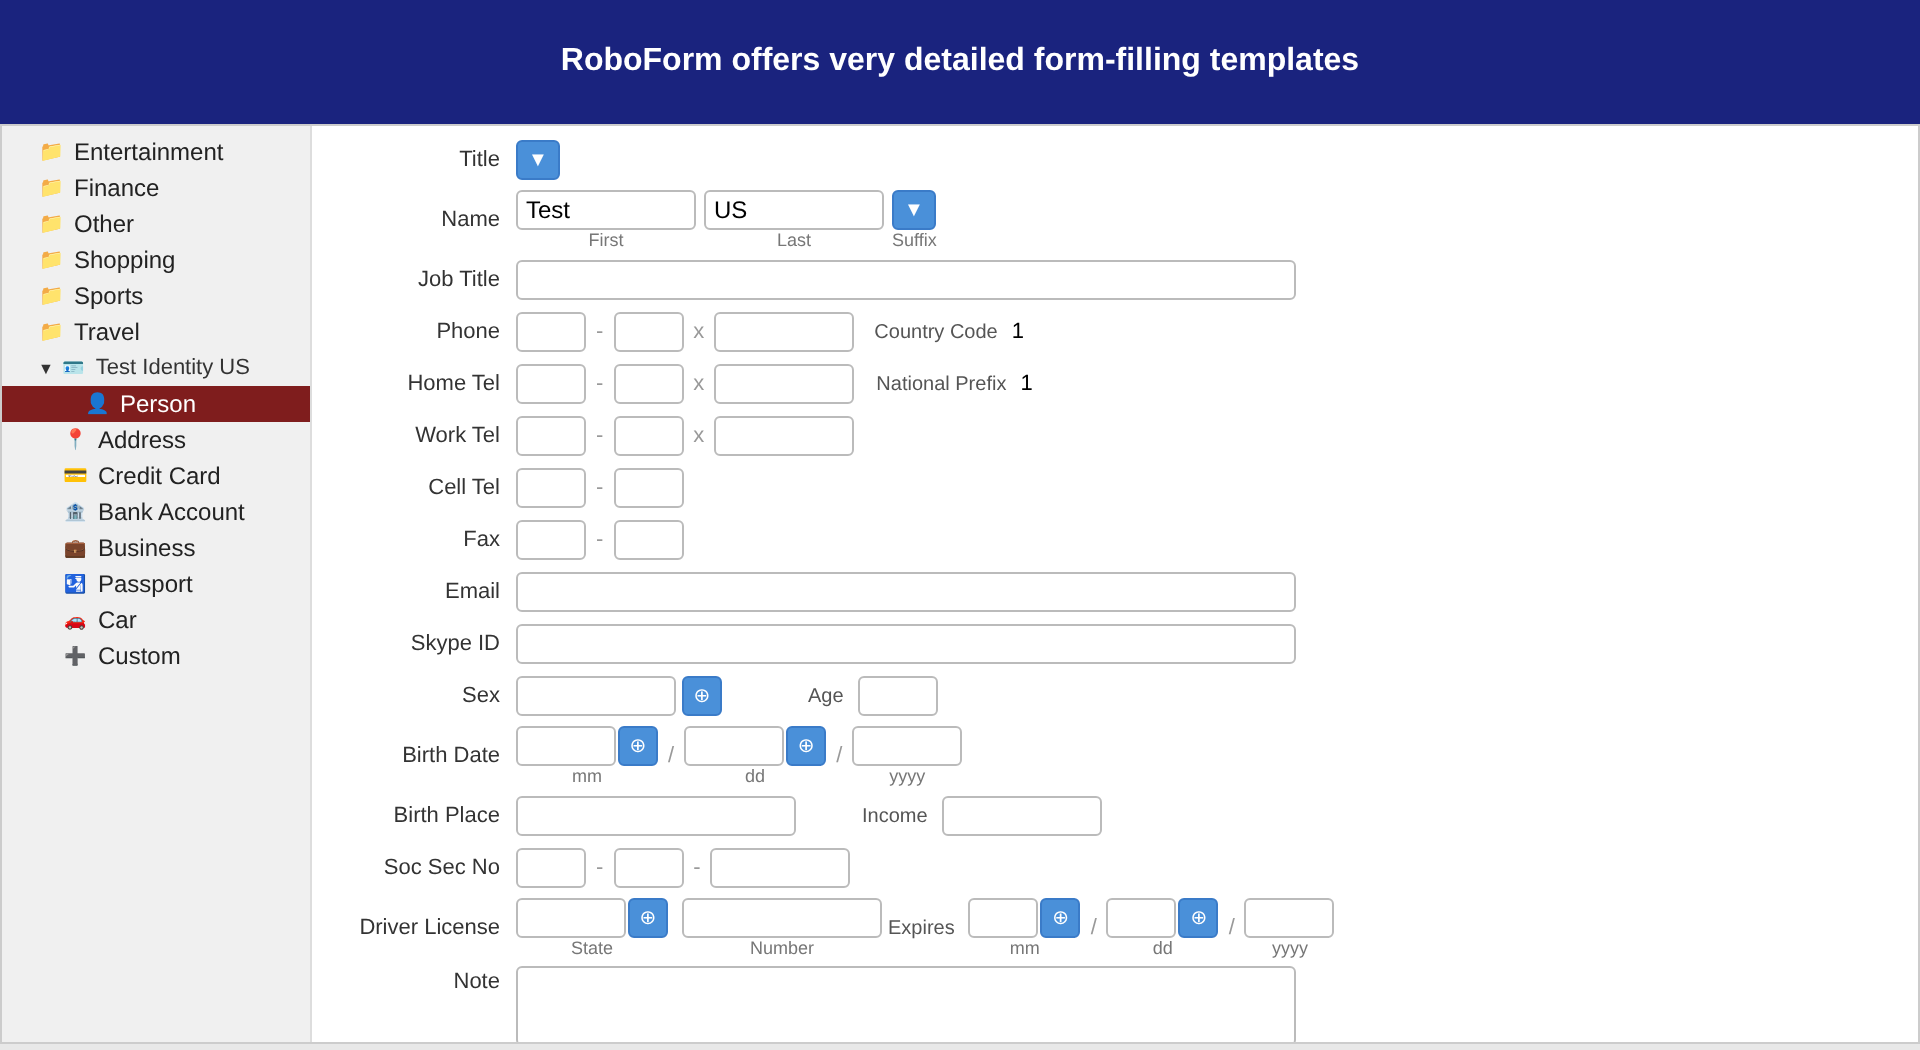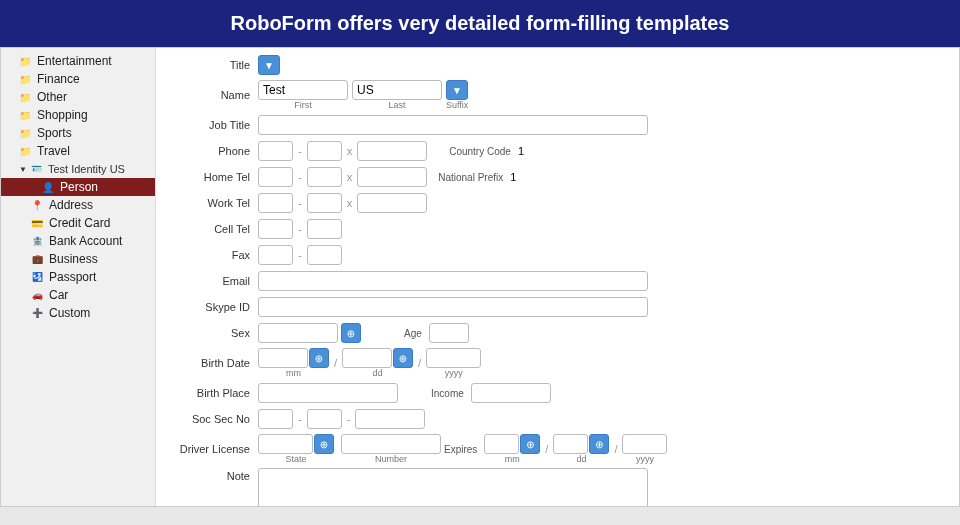--- a/index.html
+++ b/index.html
@@ -170,25 +170,25 @@
       border: 1px solid #bbb;
       border-radius: 3px;
       width: 100%;
       height: 40px;
       resize: none;
       font-size: 11px;
       padding: 2px 4px;
     }
 
     .header-title {
-      font-size: 20px;
+      font-size: 16px;
       font-weight: bold;
       background: #1a237e;
       color: white;
-      padding: 12px 20px;
+      padding: 22px 20px;
       text-align: center;
     }
   </style>
 </head>
 <body>
 
 <div class="header-title">RoboForm offers very detailed form-filling templates</div>
 
 <div class="app-window">
 
@@ -291,21 +291,21 @@
     </div>
 
     <div class="form-row">
       <div class="form-label">Phone</div>
       <div class="form-fields">
         <input type="text" class="small-input" style="">
         <span class="separator">-</span>
         <input type="text" class="small-input" style="">
         <span class="separator">x</span>
         <input type="text" class="medium-input" style="">
-        <span class="col-label" style="margin-left:19px;">Country Code</span>
+        <span class="col-label" style="margin-left:7px;">Country Code</span>
         <span class="col-value" style="margin-left:4px;">1</span>
       </div>
     </div>
 
     <div class="form-row">
       <div class="form-label">Home Tel</div>
       <div class="form-fields">
         <input type="text" class="small-input" style="">
         <span class="separator">-</span>
         <input type="text" class="small-input" style="">

